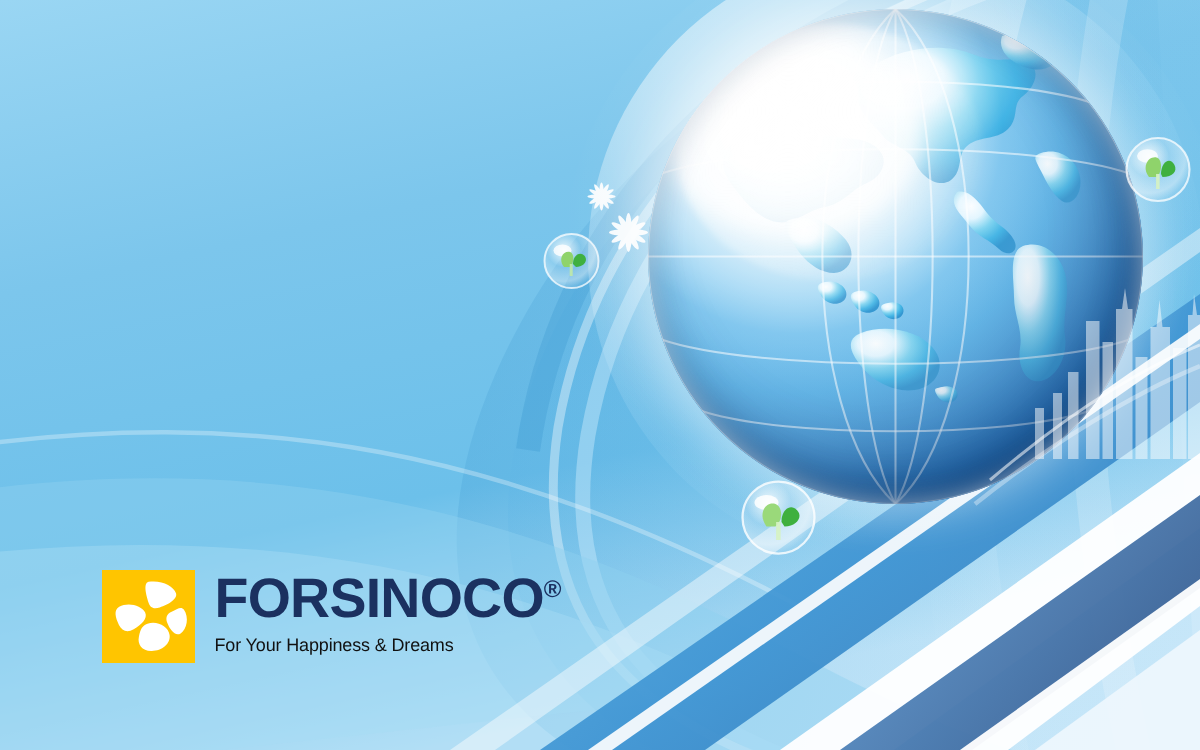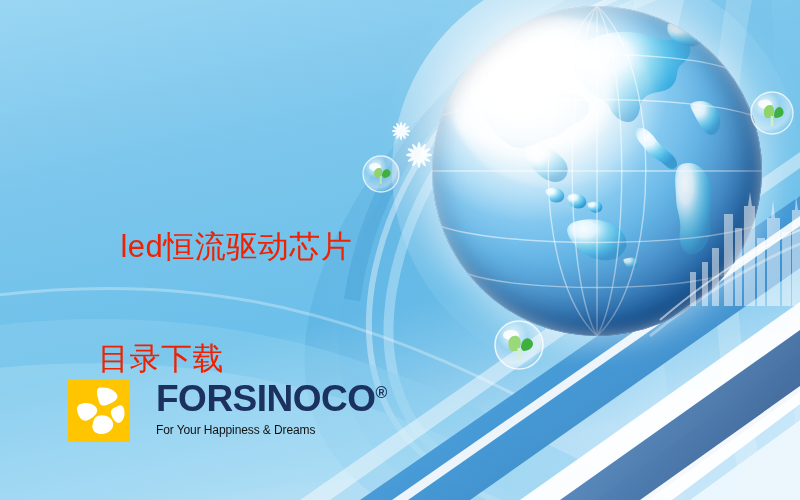--- a/index.html
+++ b/index.html
@@ -54,21 +54,21 @@
 
   
   .logo{
     position:absolute;left:68px;top:380px;
     display:flex;align-items:flex-start;
   }
   .logo-mark{
     width:62px;height:62px;background:#ffc500;flex:0 0 auto;position:relative;
   }
   .logo-mark svg{position:absolute;left:0;top:0;}
-  .logo-text{margin-left:26px;display:flex;flex-direction:column;}
+  .logo-text{margin-left:13px;display:flex;flex-direction:column;}
   .logo-word{
     color:#1b3160;font-weight:bold;font-size:37px;line-height:38px;
     letter-spacing:-.5px;position:relative;white-space:nowrap;
     font-family:"Liberation Sans", sans-serif;
   }
   .logo-reg{font-size:16px;vertical-align:super;line-height:1;letter-spacing:0;}
   .logo-tag{
     color:#111111;font-size:12px;line-height:22px;margin-top:1px;
     letter-spacing:-.1px;white-space:nowrap;
   }
@@ -285,22 +285,20 @@
       <polygon points="795,210 796,196 798,210"></polygon>
     </g>
 
     <g stroke="#ffffff" stroke-opacity=".55" fill="none">
       <path d="M660,320 C700,286 750,250 800,230" stroke-width="2"></path>
       <path d="M650,336 C700,296 756,262 800,244" stroke-width="3" stroke-opacity=".35"></path>
     </g>
   </svg>
 
   <div class="headline">
-    <span>led恒流驱动芯片</span>
-    <span class="l2">目录下载</span>
   </div>
 
   <div class="logo">
     <div class="logo-mark">
       <svg viewBox="0 0 62 62" width="62" height="62">
         <g fill="#ffffff">
           <path d="M33,8 C42,8 49,13 50,18 C51,22 44,25 38,26 C33.5,26.8 31.5,25 31,21.5 C30.4,17 29,8.6 33,8 Z" transform="rotate(-8 31 22)"></path>
           <path d="M54,26 C58,31 57,39 53,42 C49.6,44.5 45.6,40 43.6,35.6 C42,32 43,29.6 46,28 C49.4,26.2 52,23.6 54,26 Z" transform="rotate(4 49 34)"></path>
           <path d="M12,24 C18,21 27,24 29,29 C30.6,33 26,37 20.6,39.6 C16,41.8 12.6,40 11,36 C9,31 8,26 12,24 Z" transform="rotate(-4 20 32)"></path>
           <path d="M30,36 C36,33.6 44,37 45,43 C46,49 40,54 33,54 C27,54 23.6,50 24.6,44.6 C25.4,40 26.6,37.2 30,36 Z" transform="rotate(2 34 45)"></path>

